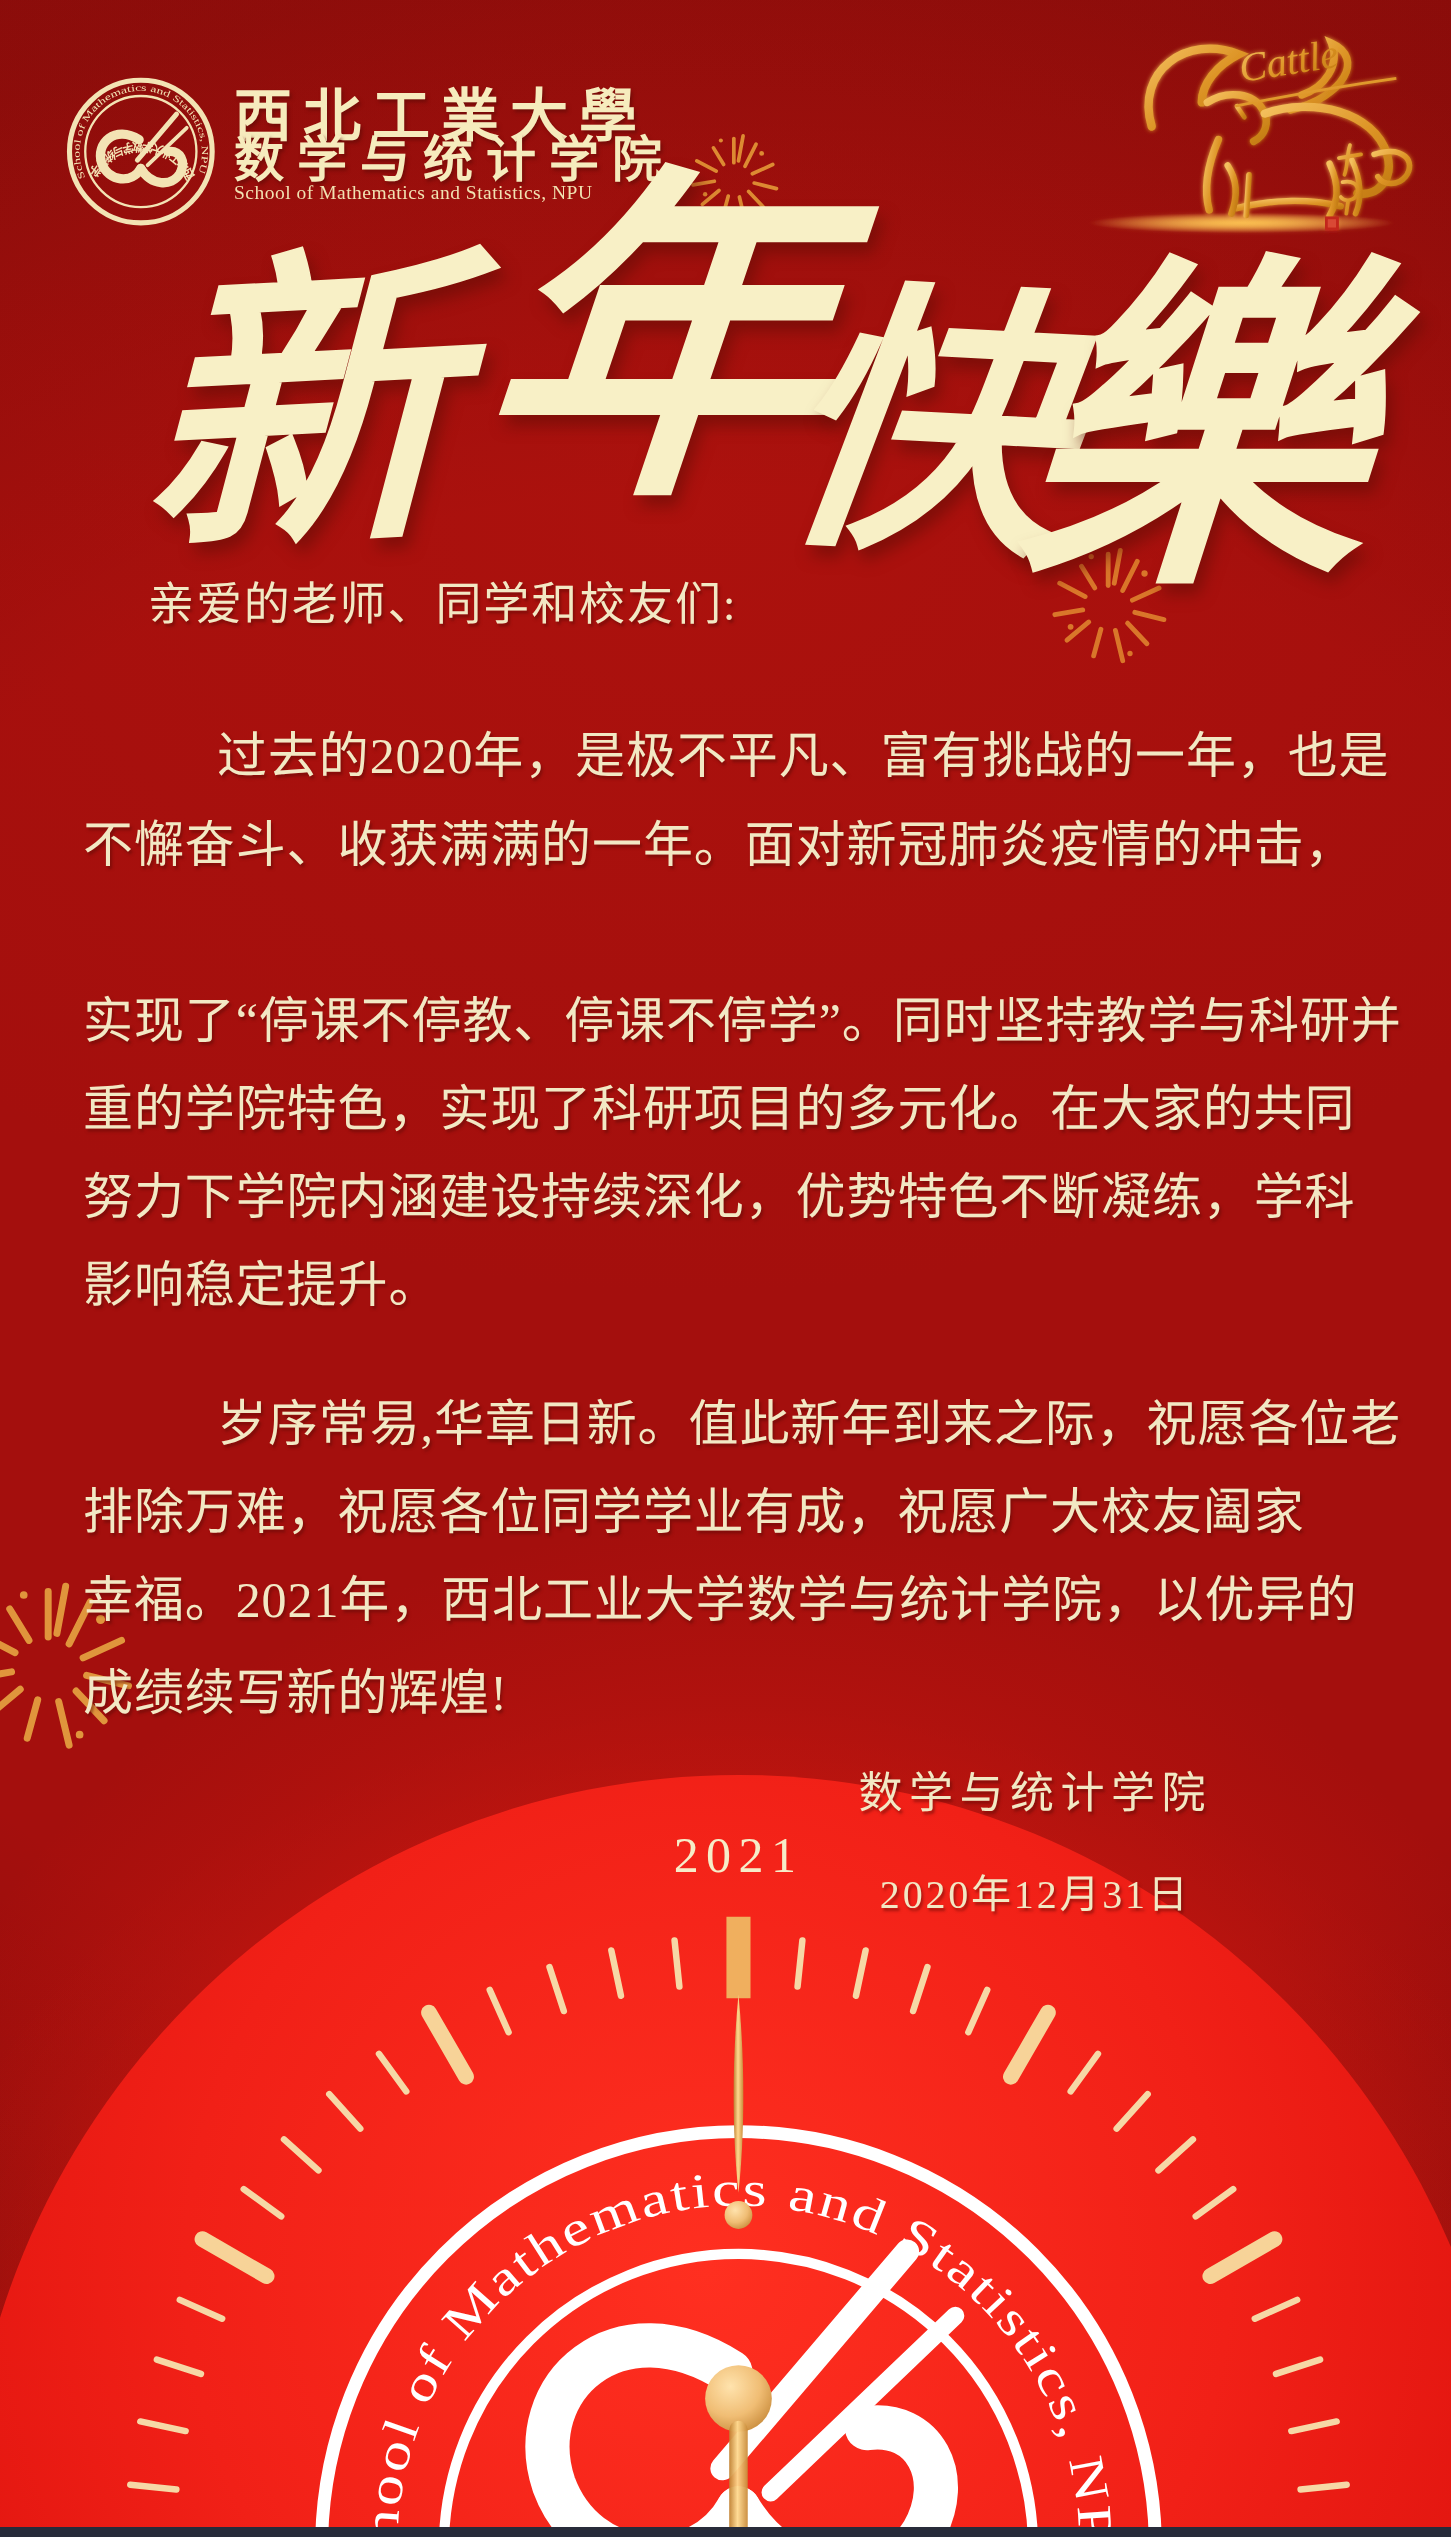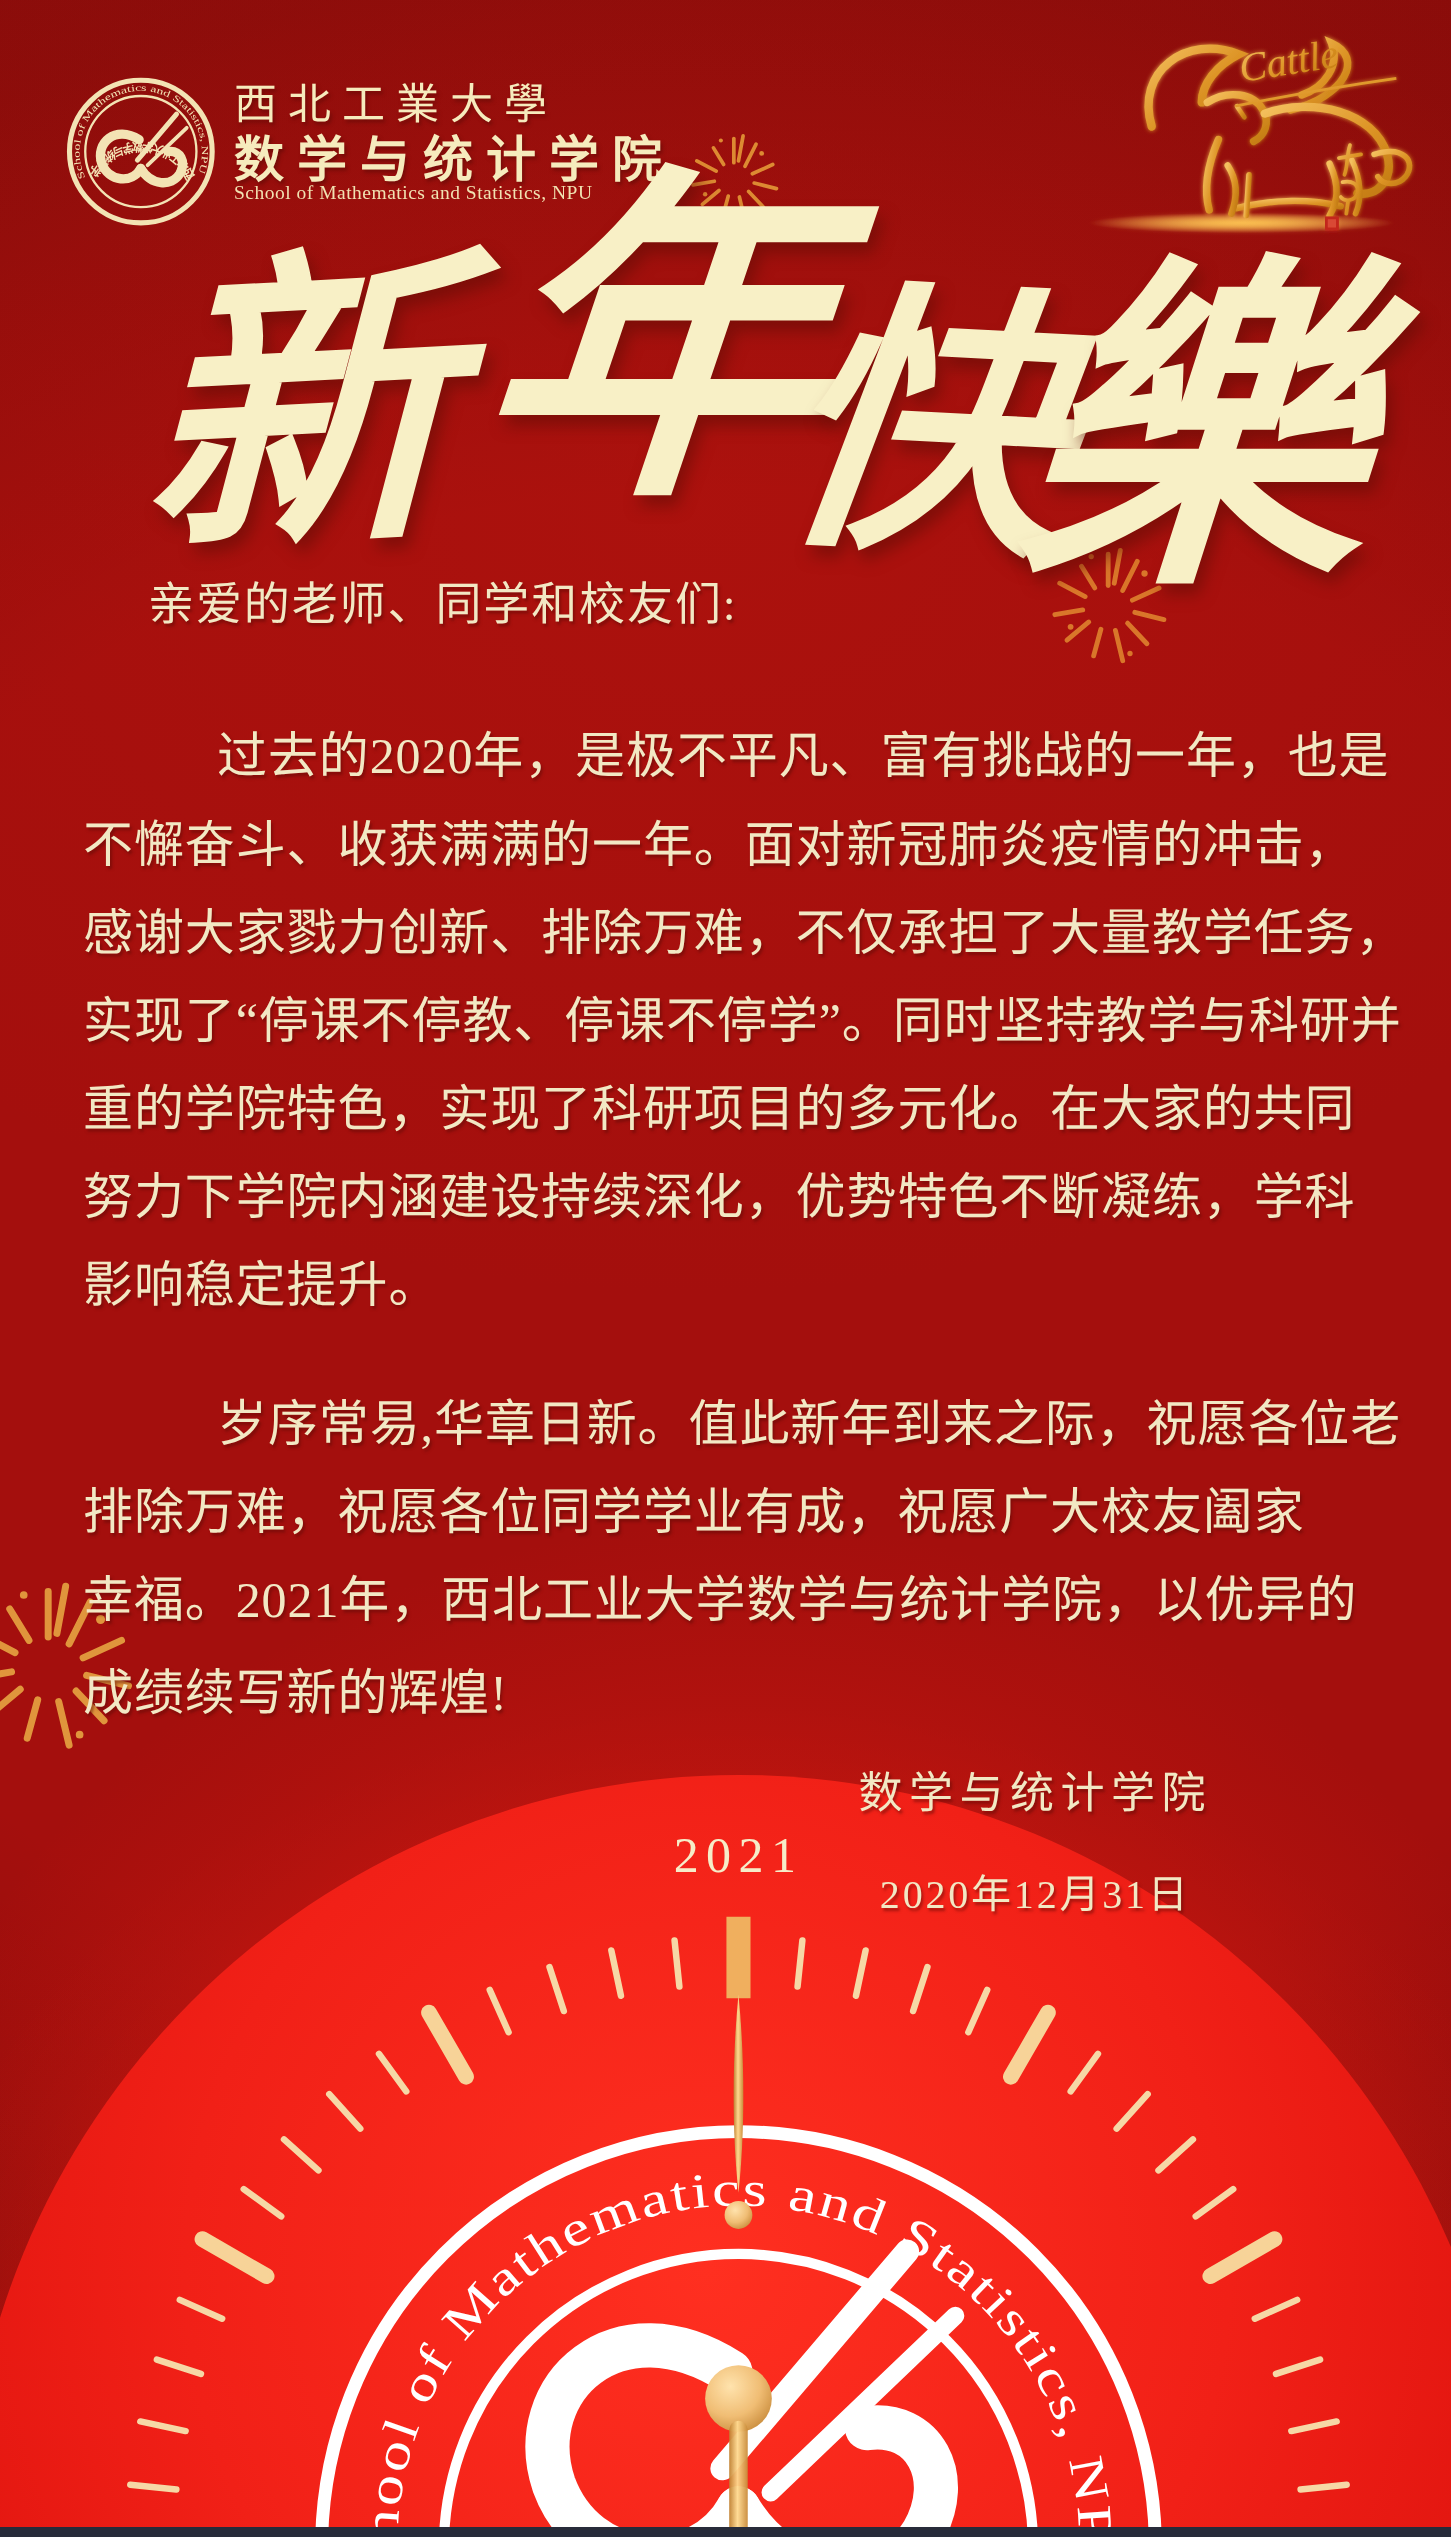--- a/index.html
+++ b/index.html
@@ -7,21 +7,21 @@
     position:relative;width:1451px;height:2538px;overflow:hidden;
     background-color:#a40f0d;
     background-image:
       radial-gradient(1158px 880px at 51% 92%, rgba(255,45,26,.30), rgba(255,45,26,0) 72%),
       radial-gradient(1390px 1019px at 48% 20%, rgba(186,22,14,.35), rgba(0,0,0,0) 78%),
       radial-gradient(1668px 1298px at 50% 50%, rgba(0,0,0,0) 60%, rgba(60,4,2,.25) 100%);
     font-family:"Liberation Serif","DejaVu Serif",serif;
   }
   .abs{position:absolute;}
   
-  .uni-name{left:234px;top:69px;font-size:43px;letter-spacing:11px;color:#f6ebbd;font-weight:normal;
+  .uni-name{left:234px;top:69px;font-size:58px;letter-spacing:11px;color:#f6ebbd;font-weight:bold;
             text-shadow:1.9px 2.8px 3.7px rgba(90,10,6,.55);}
   .school-name{left:234px;top:119px;font-size:50px;letter-spacing:13px;color:#f6ebbd;font-weight:bold;
             text-shadow:1.9px 2.8px 3.7px rgba(90,10,6,.55);}
   .school-en{left:234px;top:182px;font-size:19.5px;letter-spacing:0.5px;color:#f1e2b2;}
   
   .tchar{transform-origin:center;font-weight:bold;font-style:italic;color:#f8f0c6;
          text-shadow:6.5px 11px 15px rgba(96,12,6,.55);line-height:1;}
   
   .line{left:83px;width:1298px;height:88px;font-size:50px;letter-spacing:0.9px;color:#f2e8c4;
         text-shadow:1.9px 2.8px 2.8px rgba(92,10,6,.5);white-space:nowrap;}
@@ -231,21 +231,20 @@
 
   <div class="abs tchar" style="left:144px;top:255px;font-size:310px;transform:rotate(-3deg) skewX(-4deg);">新</div>
   <div class="abs tchar" style="left:482px;top:171px;font-size:348px;transform:skewX(-5deg);">年</div>
   <div class="abs tchar" style="left:783px;top:287px;font-size:283px;transform:rotate(3deg) skewX(-4deg);">快</div>
   <div class="abs tchar" style="left:1019px;top:260px;font-size:348px;transform:skewX(-4deg);">樂</div>
 
   <div class="abs salutation">亲爱的老师、同学和校友们:</div>
 
   <div class="abs line indent" style="top:715px">过去的2020年，是极不平凡、富有挑战的一年，也是</div>
   <div class="abs line" style="top:804px">不懈奋斗、收获满满的一年。面对新冠肺炎疫情的冲击，</div>
-  <div class="abs line" style="top:892px">感谢大家戮力创新、排除万难，不仅承担了大量教学任务，</div>
   <div class="abs line" style="top:980px">实现了“停课不停教、停课不停学”。同时坚持教学与科研并</div>
   <div class="abs line" style="top:1068px">重的学院特色，实现了科研项目的多元化。在大家的共同</div>
   <div class="abs line" style="top:1156px">努力下学院内涵建设持续深化，优势特色不断凝练，学科</div>
   <div class="abs line" style="top:1244px">影响稳定提升。</div>
 
   <div class="abs line indent" style="top:1383px">岁序常易,华章日新。值此新年到来之际，祝愿各位老</div>
   <div class="abs line" style="top:1471px">排除万难，祝愿各位同学学业有成，祝愿广大校友阖家</div>
   <div class="abs line" style="top:1559px">幸福。2021年，西北工业大学数学与统计学院，以优异的</div>
   <div class="abs line" style="top:1652px">成绩续写新的辉煌!</div>
 

